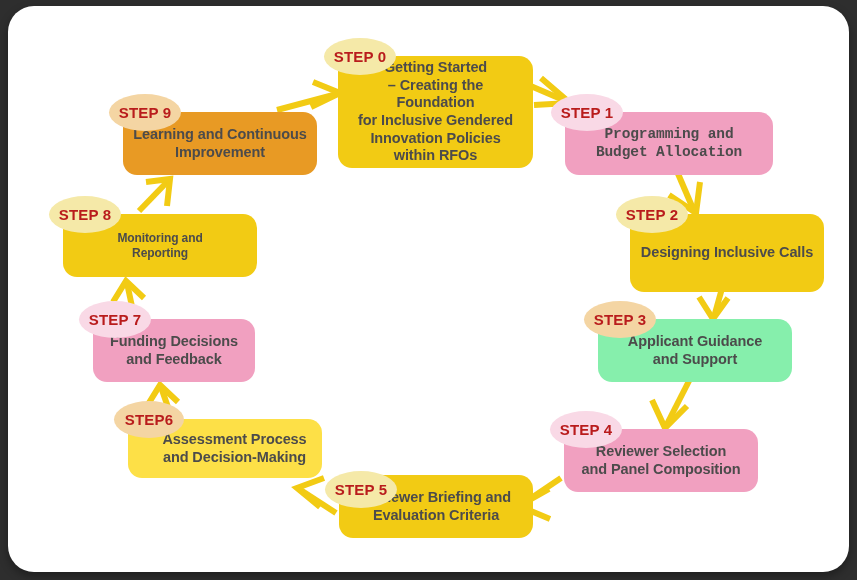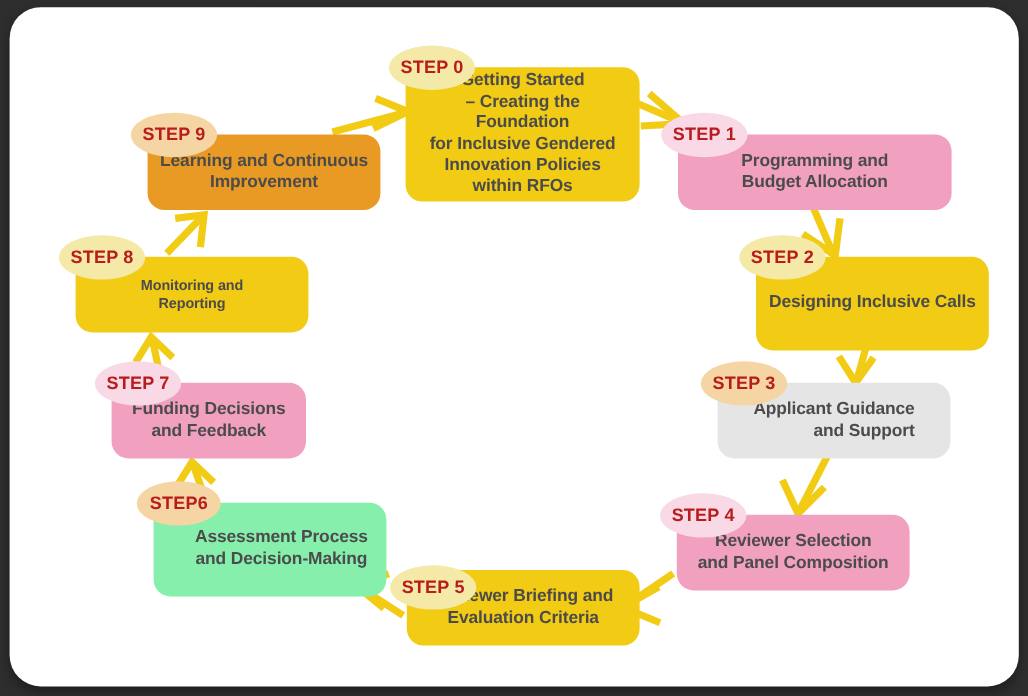--- a/index.html
+++ b/index.html
@@ -130,55 +130,55 @@
         <div class="node-box" style="left: 330px; top: 50px; width: 195px; height: 112px; background: rgb(242, 203, 20);">
           <div class="node-label" style="font-size: 14.5px; white-space: pre-line;">Getting Started
 – Creating the Foundation
 for Inclusive Gendered
 Innovation Policies
 within RFOs</div>
         </div>
         <div class="badge" style="left: 316px; top: 32px; width: 72px; height: 37px; background: rgb(245, 233, 168);">
           <span class="badge-label">STEP 0</span>
         </div>
-        <div class="node-box" style="left: 557px; top: 106px; width: 228px; height: 63px; background: rgb(241, 160, 192);">
+        <div class="node-box" style="left: 557px; top: 106px; width: 208px; height: 63px; background: rgb(241, 160, 192); font-family: Liberation Mono, monospace;">
           <div class="node-label" style="font-size: 14.5px; white-space: pre-line;">Programming and
 Budget Allocation</div>
         </div>
         <div class="badge" style="left: 543px; top: 88px; width: 72px; height: 37px; background: rgb(249, 217, 230);">
           <span class="badge-label">STEP 1</span>
         </div>
         <div class="node-box" style="left: 622px; top: 208px; width: 194px; height: 78px; background: rgb(242, 203, 20);">
           <div class="node-label" style="font-size: 14.5px; white-space: pre-line;">Designing Inclusive Calls</div>
         </div>
         <div class="badge" style="left: 608px; top: 190px; width: 72px; height: 37px; background: rgb(245, 233, 168);">
           <span class="badge-label">STEP 2</span>
         </div>
-        <div class="node-box" style="left: 590px; top: 313px; width: 194px; height: 63px; background: #e5e5e5; text-align: right;">
+        <div class="node-box" style="left: 590px; top: 313px; width: 194px; height: 63px; background: #86efac;">
           <div class="node-label" style="font-size: 14.5px; white-space: pre-line;">Applicant Guidance
 and Support</div>
         </div>
         <div class="badge" style="left: 576px; top: 295px; width: 72px; height: 37px; background: rgb(244, 213, 163);">
           <span class="badge-label">STEP 3</span>
         </div>
         <div class="node-box" style="left: 556px; top: 423px; width: 194px; height: 63px; background: rgb(241, 160, 192);">
           <div class="node-label" style="font-size: 14.5px; white-space: pre-line;">Reviewer Selection
 and Panel Composition</div>
         </div>
         <div class="badge" style="left: 542px; top: 405px; width: 72px; height: 37px; background: rgb(249, 217, 230);">
           <span class="badge-label">STEP 4</span>
         </div>
         <div class="node-box" style="left: 331px; top: 469px; width: 194px; height: 63px; background: rgb(242, 203, 20);">
           <div class="node-label" style="font-size: 14.5px; white-space: pre-line;">Reviewer Briefing and
 Evaluation Criteria</div>
         </div>
         <div class="badge" style="left: 317px; top: 465px; width: 72px; height: 37px; background: rgb(245, 233, 168);">
           <span class="badge-label">STEP 5</span>
         </div>
-        <div class="node-box" style="left: 120px; top: 413px; width: 194px; height: 78px; background: #86efac; padding-left: 19px;">
+        <div class="node-box" style="left: 120px; top: 413px; width: 194px; height: 59px; background: #fde047; padding-left: 19px;">
           <div class="node-label" style="font-size: 14.5px; white-space: pre-line;">Assessment Process
 and Decision-Making</div>
         </div>
         <div class="badge" style="left: 106px; top: 395px; width: 70px; height: 37px; background: rgb(244, 213, 163);">
           <span class="badge-label">STEP6</span>
         </div>
         <div class="node-box" style="left: 85px; top: 313px; width: 162px; height: 63px; background: rgb(241, 160, 192);">
           <div class="node-label" style="font-size: 14.5px; white-space: pre-line;">Funding Decisions
 and Feedback</div>
         </div>

